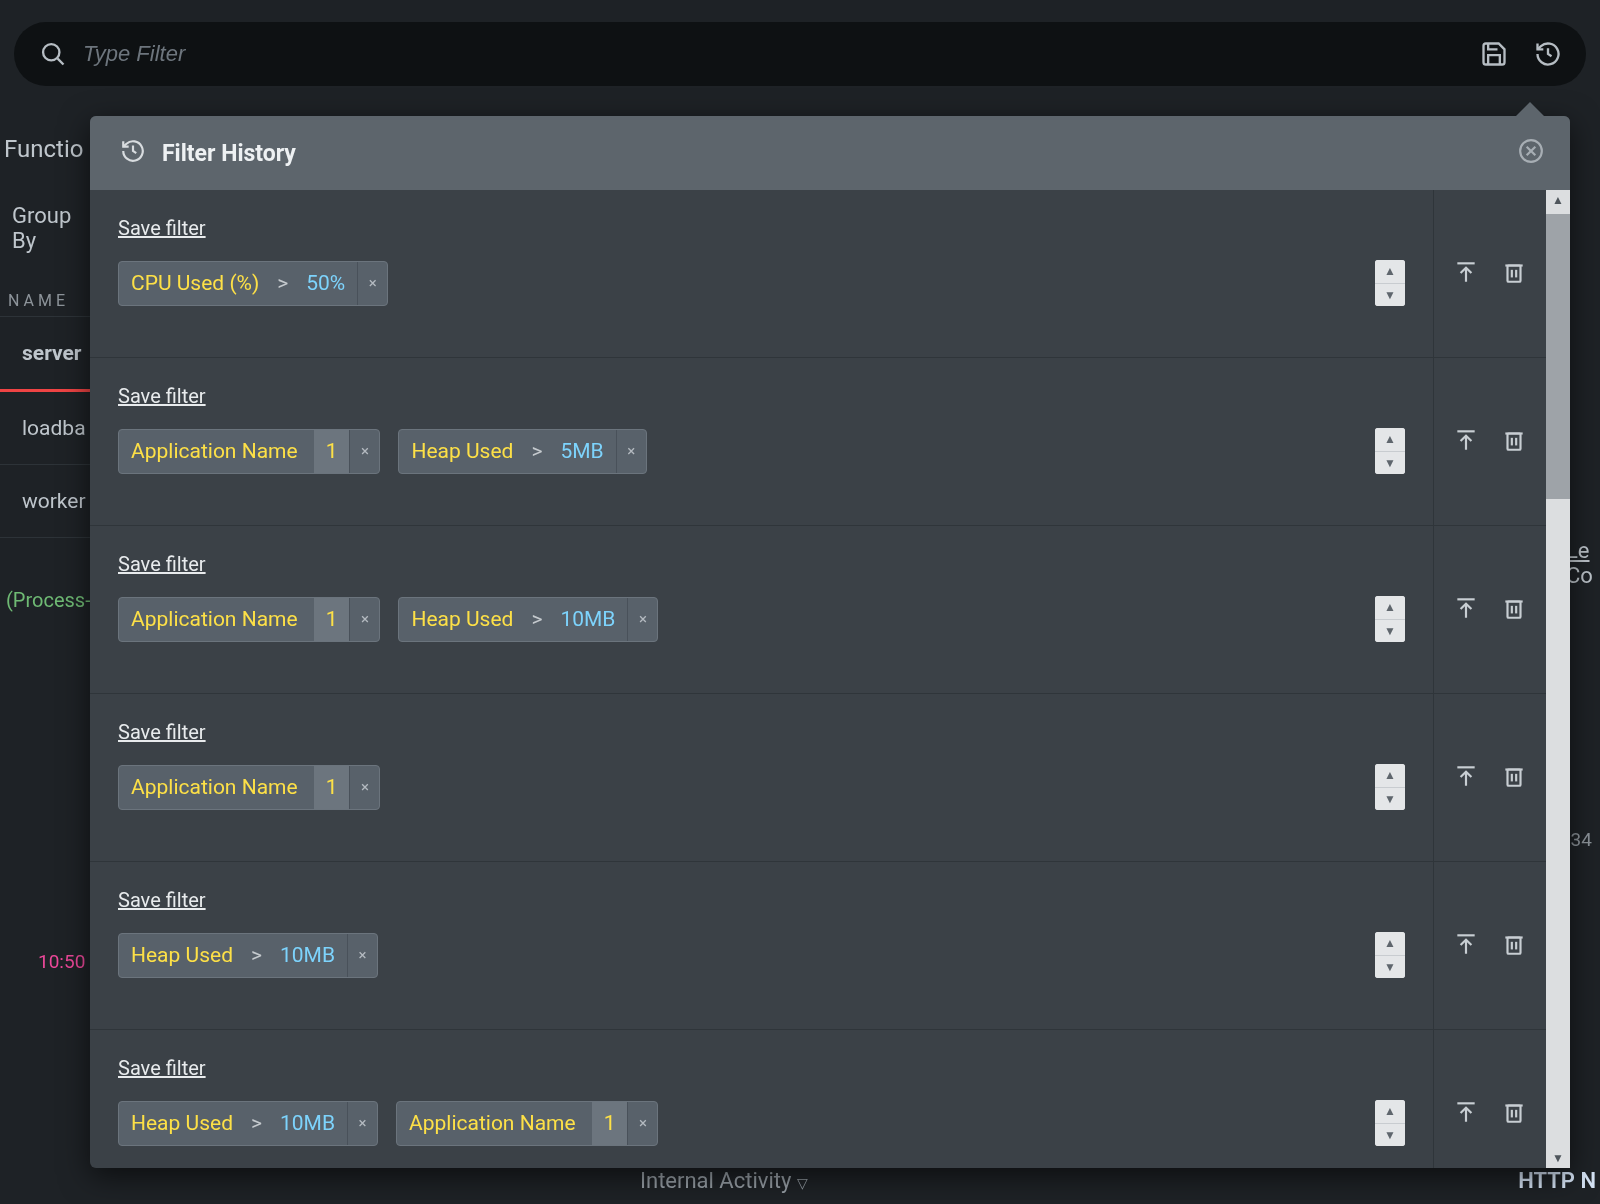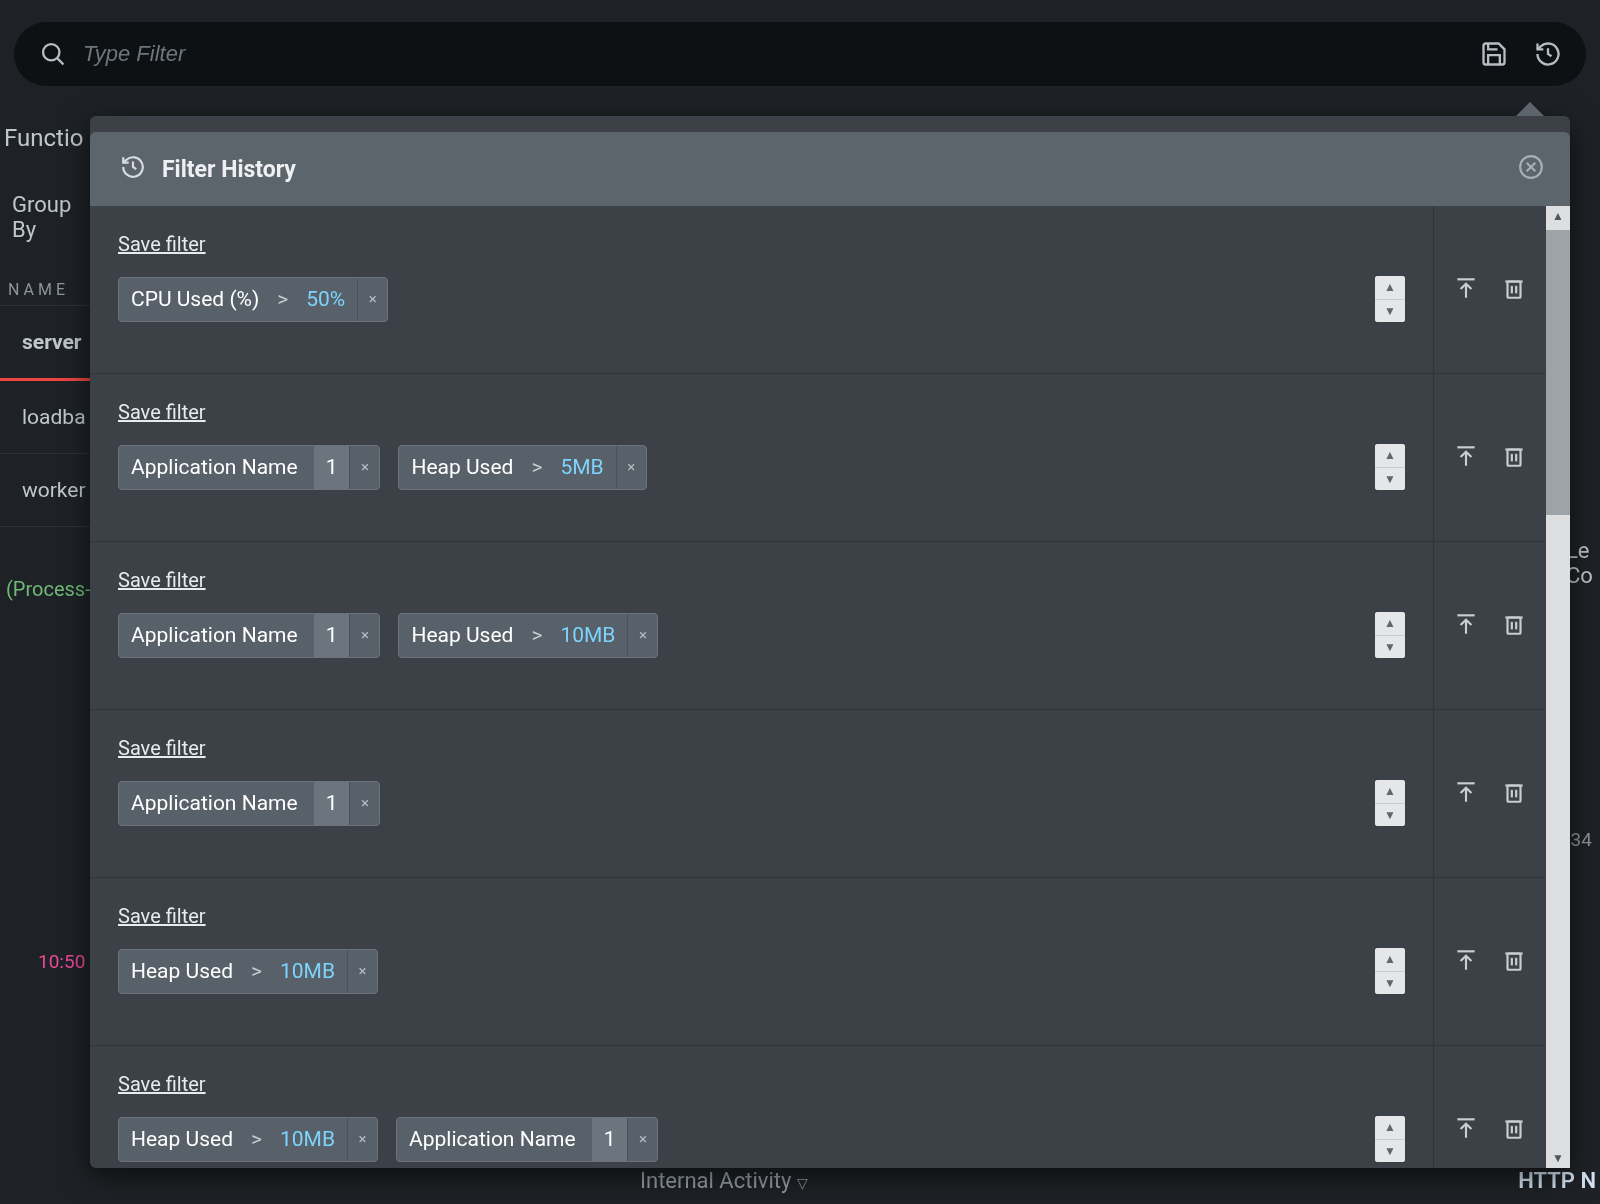--- a/index.html
+++ b/index.html
@@ -42,21 +42,21 @@
   width: 100%;
 }
 .search-input::placeholder { color: #6d757d; font-style: italic; }
 .topbar-actions { display: flex; align-items: center; gap: 22px; }
 .icon-btn { width: 32px; height: 32px; display: flex; align-items: center; justify-content: center; cursor: pointer; color:#b6bdc3; }
 .icon-btn svg { width: 28px; height: 28px; }
 
 
 .bg-left {
   position: absolute;
-  left: 0; top: 104px;
+  left: 0; top: 115px;
   width: 100px;
   color: #bfc6cc;
 }
 .bg-label { font-size: 24px; padding: 20px 0 20px 4px; }
 .bg-header { font-size: 16px; letter-spacing: 4px; padding: 18px 4px 6px 8px; color:#8d949a; border-bottom:1px solid #2d3338; }
 .bg-row { font-size: 21px; padding: 24px 0 24px 22px; border-bottom:1px solid #2d3338; background:#1e2226; }
 .bg-row.selected { border-bottom: 3px solid #ef4444; font-weight: bold; }
 .bg-green { color:#6fba74; font-size:20px; padding:50px 0 0 6px; }
 .bg-time { position:absolute; top:950px; left:38px; color:#ec4899; font-size:19px; }
 .bg-right { position:absolute; right:0; top:108px; width:34px; color:#bfc6cc; font-size:22px;}
@@ -84,21 +84,20 @@
   border-bottom: 14px solid #5d656c;
 }
 .popover-header {
   background: #5d656c;
   height: 74px;
   display: flex;
   align-items: center;
   padding: 0 26px 0 30px;
   gap: 16px;
   border-radius: 6px 6px 0 0;
-  margin-top: 16px;
 }
 .popover-title { font-size: 23px; font-weight: 700; color: #eef1f3; }
 .popover-header .spacer { flex: 1; }
 .close-btn { color: #a7aeb4; cursor:pointer; }
 .close-btn svg { width: 26px; height: 26px; }
 
 .popover-body {
   position: relative;
   flex: 1;
   overflow: hidden;
@@ -156,21 +155,21 @@
 .chips-wrap { display: flex; gap: 18px; flex: 1; flex-wrap: wrap; }
 .chip {
   display: flex;
   align-items: center;
   background: #58616a;
   border: 1px solid #6b747d;
   border-radius: 4px;
   height: 45px;
   overflow: hidden;
 }
-.chip-seg { padding: 0 12px; font-size: 21px; color: #ffffff; display:flex; align-items:center; height:100%; }
+.chip-seg { padding: 0 12px; font-size: 21px; color: #fde047; display:flex; align-items:center; height:100%; }
 .chip-seg.op { color: #c5cace; padding: 0 6px; }
 .chip-seg.count { background: #6c757e; padding: 0 12px; margin-left:4px; }
 .chip-seg.val { color: #7dd3fc; }
 .chip-close { width: 30px; height:100%; display:flex; align-items:center; justify-content:center; border-left:1px solid #49515a; color:#b4bac0; cursor:pointer; font-size:15px; }
 
 .stepper {
   display: flex;
   flex-direction: column;
   width: 30px;
   height: 46px;
@@ -202,21 +201,21 @@
   <div class="bg-label">Functio</div>
   <div class="bg-label" style="font-size:22px;margin-left:8px;">Group By</div>
   <div class="bg-header">NAME</div>
   <div class="bg-row selected">server</div>
   <div class="bg-row">loadba</div>
   <div class="bg-row">worker</div>
   <div class="bg-green">(Process-</div>
 </div>
 <div class="bg-time">10:50</div>
 <div class="bg-right">
-  <div style="margin-top:430px;">Le</div>
+  <div style="margin-top:430px;text-decoration:underline;">Le</div>
   <div style="">Co</div>
   <div style="margin-top:240px; font-size:19px; color:#8d949a;">:34</div>
 </div>
 <div class="bg-activity"><span>Internal Activity</span> <span style="font-size:14px;">▽</span></div>
 <div class="bg-httpn">HTTP N</div>
 
 <div class="topbar-wrapper">
   <div class="topbar">
     <div class="searchbox">
       <span class="icon-btn">

